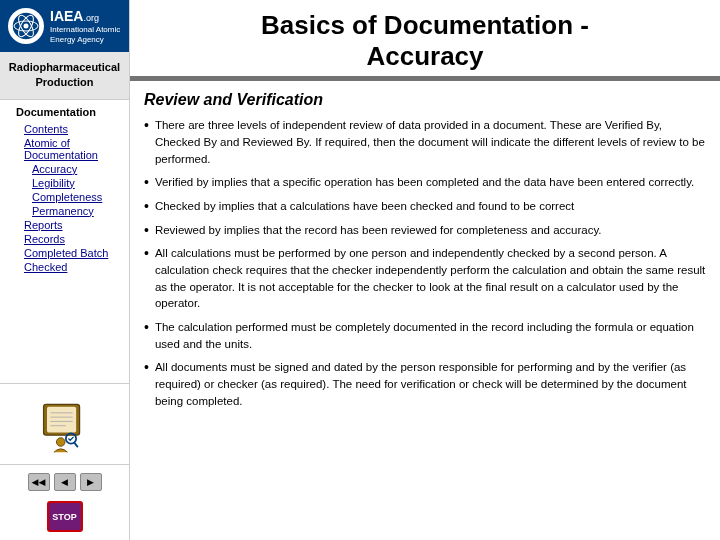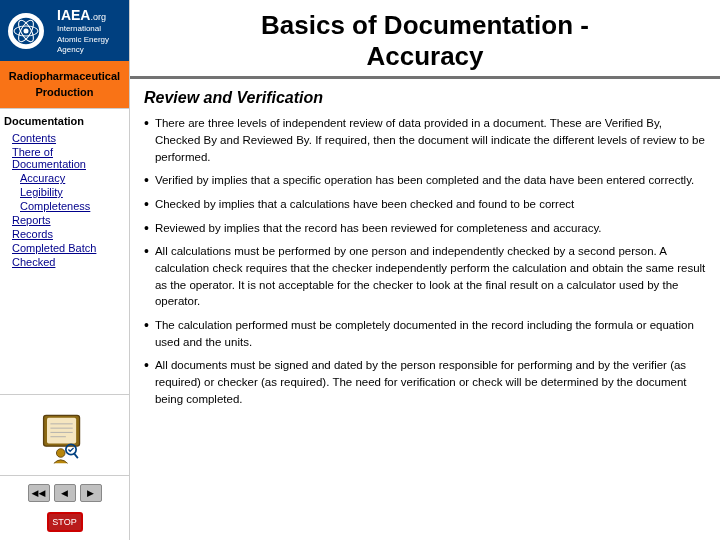--- a/index.html
+++ b/index.html
@@ -22,21 +22,21 @@
       flex-direction: column;
       border-right: 1px solid #ccc;
       background: #fff;
     }
 
     .logo-area {
       background: #004080;
       padding: 6px 8px;
       display: flex;
       align-items: center;
-      gap: 13px;
+      gap: 6px;
       min-height: 52px;
     }
 
     .logo-circle {
       width: 36px;
       height: 36px;
       border-radius: 50%;
       background: #fff;
       display: flex;
       align-items: center;
@@ -60,33 +60,33 @@
     .logo-text .org {
       font-size: 9px;
       font-weight: normal;
     }
     .logo-text .subtitle {
       font-size: 8px;
       font-weight: normal;
     }
 
     .section-title-box {
-      background: #f97316;
+      background: #e5e5e5;
       border-bottom: 1px solid #ccc;
       padding: 8px 6px;
       font-size: 11px;
       font-weight: bold;
       color: #000;
       text-align: center;
       line-height: 1.4;
     }
 
     .nav-area {
       flex: 1;
-      padding: 6px 4px;
+      padding: 6px 16px;
       font-size: 11px;
       color: #000;
     }
 
     .nav-section-heading {
       font-weight: bold;
       margin-bottom: 4px;
       color: #000;
     }
 
@@ -142,47 +142,47 @@
     }
 
     .stop-btn {
       display: flex;
       justify-content: center;
       padding: 2px 0 8px;
     }
 
     .stop-circle {
       width: 36px;
-      height: 20px;
-      background: #b91c1c;
+      height: 31px;
+      background: #701a75;
       border-radius: 3px;
       display: flex;
       align-items: center;
       justify-content: center;
       color: #fff;
       font-size: 9px;
-      font-weight: normal;
+      font-weight: bold;
       cursor: pointer;
       border: 2px solid #cc0000;
     }
 
     
     .main-content {
       flex: 1;
       display: flex;
       flex-direction: column;
       padding: 0;
       overflow: hidden;
     }
 
     .page-title-bar {
       background: #fff;
       text-align: center;
       padding: 10px 20px 4px 20px;
-      border-bottom: 3px solid #737373;
+      border-bottom: 5px solid #737373;
     }
 
     .page-title-text {
       font-size: 26px;
       font-weight: bold;
       color: #000;
       line-height: 1.2;
     }
 
     .content-body {
@@ -247,24 +247,25 @@
     </div>
   </div>
 
   <div class="section-title-box">
     <span>Radiopharmaceutical Production</span>
   </div>
 
   <div class="nav-area">
     <div class="nav-section-heading">Documentation</div>
     <div class="nav-item">Contents</div>
-    <div class="nav-item">There of Documentation</div>
+    <div class="nav-item">Atomic of Documentation</div>
     <div class="nav-sub-item">Accuracy</div>
     <div class="nav-sub-item">Legibility</div>
     <div class="nav-sub-item">Completeness</div>
+    <div class="nav-sub-item">Permanency</div>
     <div class="nav-item">Reports</div>
     <div class="nav-item">Records</div>
     <div class="nav-item">Completed Batch</div>
     <div class="nav-item">Checked</div>
   </div>
 
   <div class="icon-area">
     <svg class="book-icon-svg" viewBox="0 0 70 70">
 
       <rect x="10" y="12" width="42" height="36" rx="3" fill="#8B6914" stroke="#5a4010" stroke-width="1.5"></rect>

